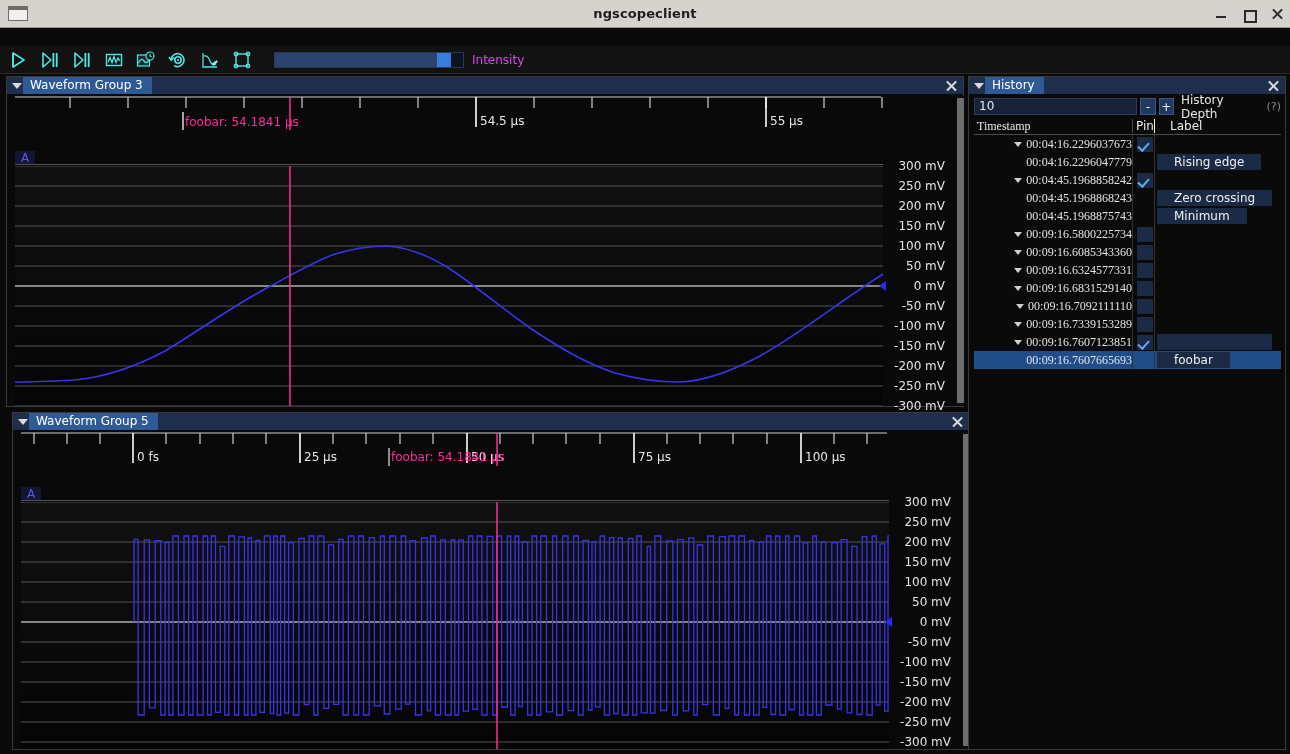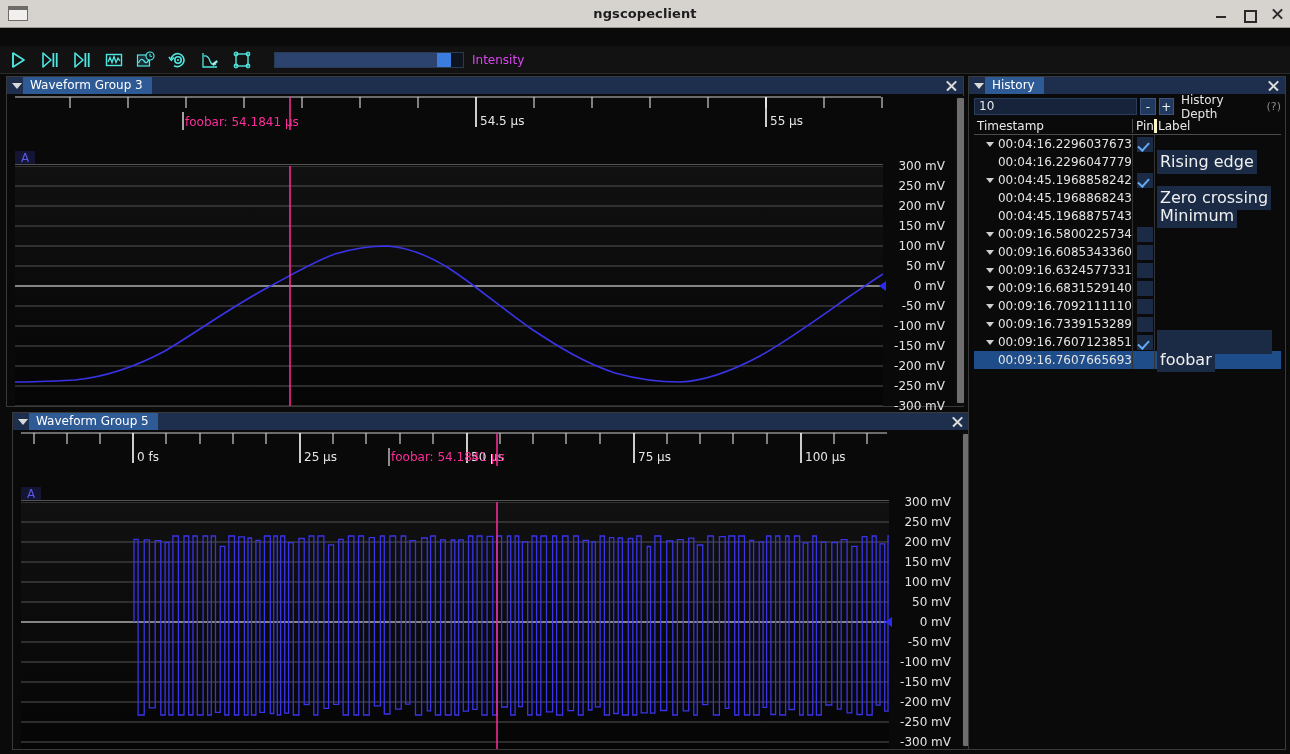--- a/index.html
+++ b/index.html
@@ -139,39 +139,39 @@
     cursor:pointer; line-height:12px;
   }
   .hist-depth-lbl { font-size:12px; color:#e6e6e6; margin-left:4px; }
   .hist-help { font-size:11px; color:#8a8a8a; margin-left:4px; cursor:pointer; }
 
   .hist-table { position:absolute; left:5px; top:24px; right:4px; bottom:2px; }
   .hist-hdr {
     display:flex; height:17px; align-items:center;
     border-bottom:1px solid #4a4a4a; color:#eaeaea; font-size:12px;
   }
-  .col-ts { width:158px; padding-left:3px; }
+  .col-ts { width:158px; padding-left:3px;font-family:Liberation Serif, serif; }
   .col-pin { width:22px; text-align:left; border-left:1px solid #4a4a4a; padding-left:3px; }
-  .col-label { flex:1; border-left:3px solid #fef9c3; padding-left:1px; }
+  .col-label { flex:1; border-left:1px solid #fef9c3; padding-left:15px; }
 
   .hist-row { display:flex; height:18px; align-items:center; font-size:12px; color:#e4e4e4; }
   .hist-row.selected { background:#1f4d8a; }
   .hist-row .col-ts { display:flex; align-items:center; gap:4px; height:18px;justify-content:flex-end; }
   .hist-row .col-pin { height:18px; display:flex; align-items:center; justify-content:center; border-left:1px solid #333; }
   .hist-row .col-label { height:18px; display:flex; align-items:center; border-left:1px solid #333; padding-left:2px; }
   .tri-small { width:0;height:0;border-left:4px solid transparent;border-right:4px solid transparent;border-top:5px solid #cfcfcf; margin-left:10px; cursor:pointer;}
   .tri-spacer { width:18px; }
   .chk { width:16px; height:15px; background:#1b2b45; position:relative; cursor:pointer; }
   .chk.on::after {
     content:""; position:absolute; left:3px; top:3px; width:5px; height:9px;
     border:solid #63a8f0; border-width:0 2px 2px 0; transform:rotate(42deg);
   }
   .lbl-input {
-    background:#1b2b45; color:#f0f0f0; font-size:16px; height:24px;
-    padding:0 3px; display:flex; align-items:center; line-height:14px;
+    background:#1b2b45; color:#f0f0f0; font-size:12px; height:16px;
+    padding:0 17px; display:flex; align-items:center; line-height:14px;
     white-space:nowrap;
   }
   .lbl-input.wide { width:115px; }
 </style>
 </head>
 <body>
 
 <div id="app">
 
   <div class="titlebar">

